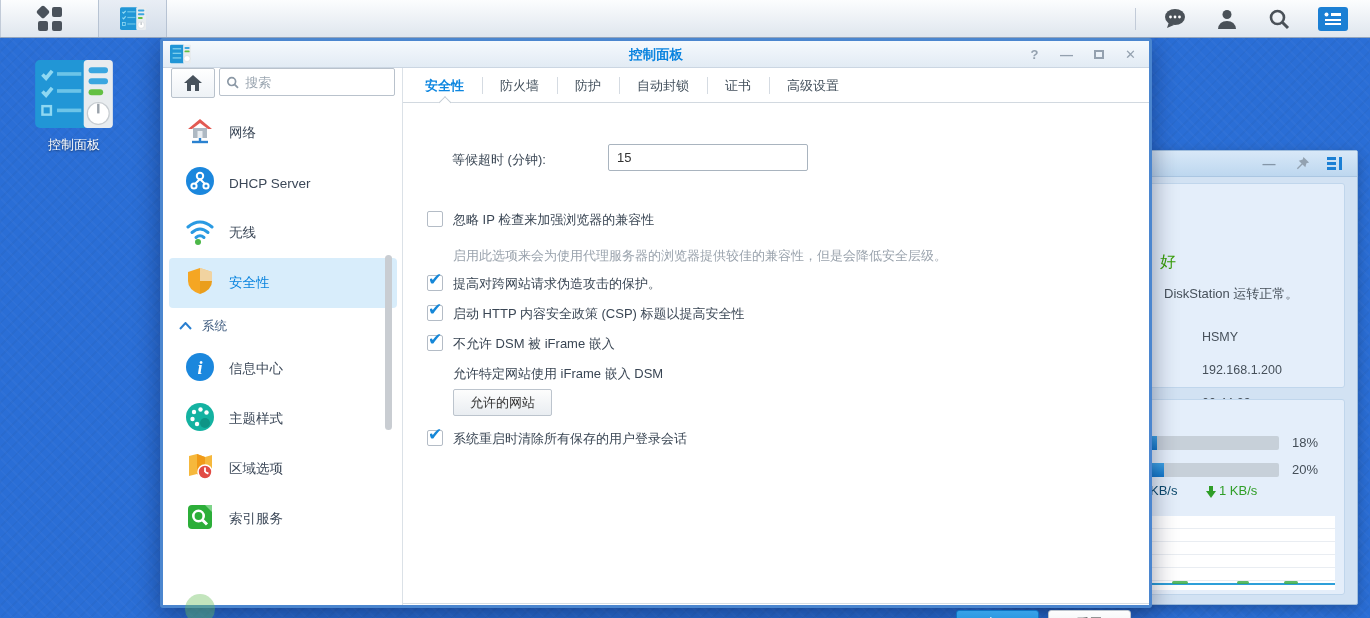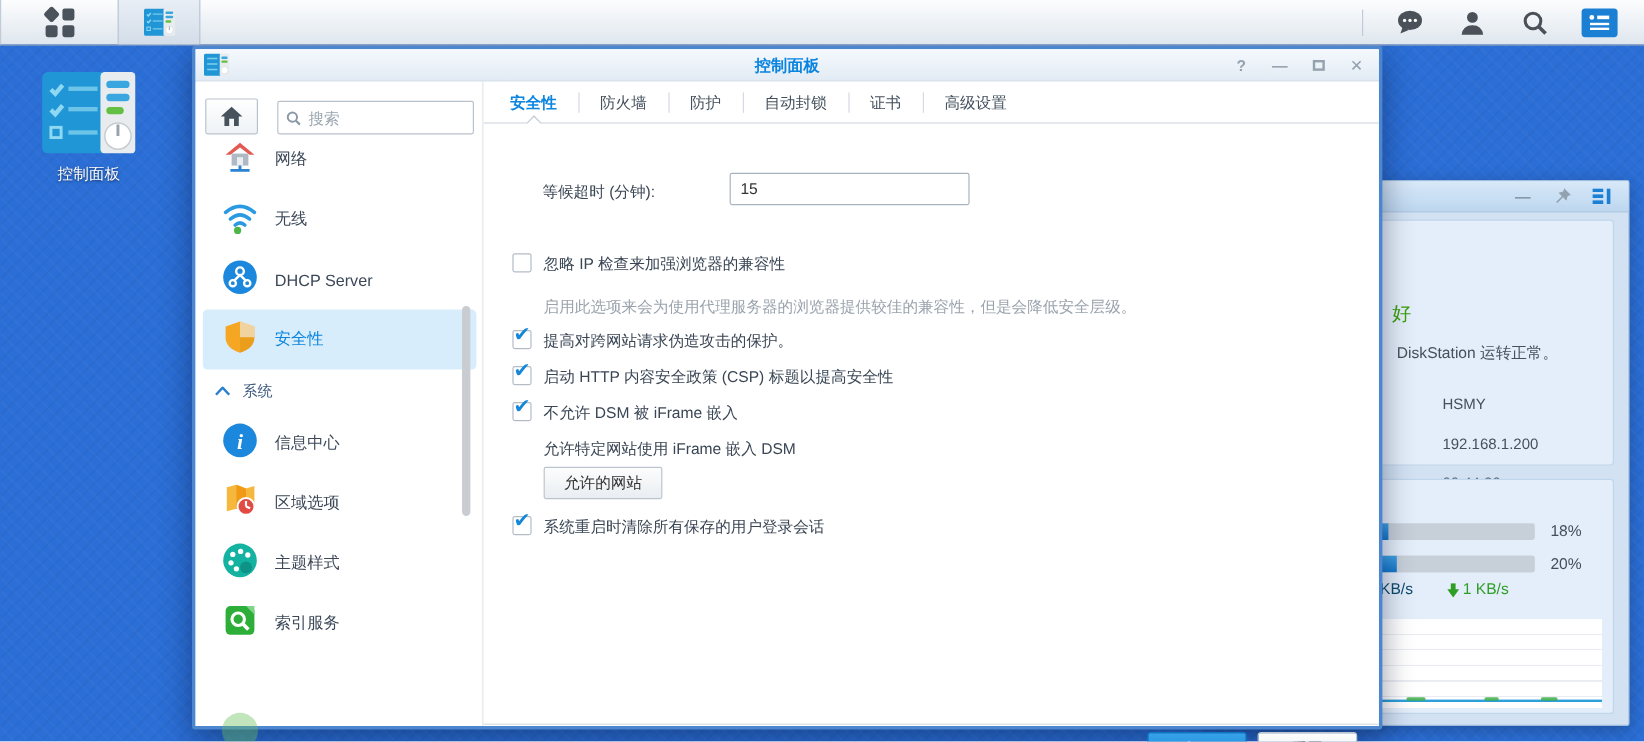--- a/index.html
+++ b/index.html
@@ -77,21 +77,21 @@
     text-align:center; color:#0b84df; font-weight:bold; font-size:13.5px; }
   .winctrls { position:absolute; right:10px; top:0; height:27px; display:flex; align-items:center; gap:15px; }
   .winctrls .wc { width:17px; height:17px; display:flex; align-items:center; justify-content:center;
     color:#94a1af; font-size:13px; font-weight:bold; cursor:pointer; }
   .wc-max i { display:block; width:10px; height:9px; border:2px solid #94a1af; }
 
   
   .sidebar { position:absolute; left:0; top:27px; bottom:0; width:240px; background:#ffffff;
     border-right:1px solid #dbe1e7; }
   .side-toolbar { position:absolute; left:0; top:0; width:240px; height:44px; display:flex;
-    align-items:flex-end; padding:0 8px; gap:16px; }
+    align-items:flex-start; padding:0 8px; gap:4px; }
   .home-btn { width:44px; height:30px; border:1px solid #b9c2cc; border-radius:2px;
     background:linear-gradient(#ffffff,#eef2f6); display:flex; align-items:center; justify-content:center; cursor:pointer; }
   .search-box { flex:1; height:28px; border:1px solid #b9c2cc; border-radius:2px; background:#fff;
     display:flex; align-items:center; padding:0 6px; gap:6px; }
   .search-box input { border:none; outline:none; width:100%; font-size:13px; color:#333;
     font-family:inherit; }
   .search-box input::placeholder { color:#9aa5b0; }
   .side-items { position:absolute; left:0; top:40px; width:240px; bottom:0; overflow:hidden; }
   .side-item { position:relative; height:50px; display:flex; align-items:center; gap:14px;
     padding:0 10px 0 16px; margin:0 6px; border-radius:4px; cursor:pointer; }
@@ -335,41 +335,41 @@
                 <rect x="12.5" y="15" width="5" height="7" fill="#e9eef2"></rect>
                 <line x1="15" y1="22" x2="15" y2="26" stroke="#2a82d0" stroke-width="2.4"></line>
                 <line x1="7" y1="26" x2="23" y2="26" stroke="#2a82d0" stroke-width="2.4"></line>
               </svg>
           </span>
           <span class="lbl">网络</span>
         </div>
         <div class="side-item">
           <span>
             <svg width="30" height="30" viewBox="0 0 30 30">
-                <path d="M3 11 q12-10 24 0" stroke="#2a9ae2" stroke-width="3" fill="none" stroke-linecap="round"></path>
-                <path d="M7 16.5 q8-7 16 0" stroke="#2a9ae2" stroke-width="3" fill="none" stroke-linecap="round"></path>
-                <path d="M11 21.5 q4-3.5 8 0" stroke="#2a9ae2" stroke-width="3" fill="none" stroke-linecap="round"></path>
-                <circle cx="13" cy="26" r="3" fill="#4cb748"></circle>
-              </svg>
-          </span>
-          <span class="lbl">无线</span>
-        </div>
-        <div class="side-item">
-          <span>
-            <svg width="30" height="30" viewBox="0 0 30 30">
                 <circle cx="15" cy="15" r="14" fill="#1b87dd"></circle>
                 <circle cx="15" cy="10" r="3.2" fill="none" stroke="#fff" stroke-width="2"></circle>
                 <circle cx="9" cy="20" r="2.6" fill="none" stroke="#fff" stroke-width="2"></circle>
                 <circle cx="21" cy="20" r="2.6" fill="none" stroke="#fff" stroke-width="2"></circle>
                 <line x1="15" y1="13" x2="10" y2="18" stroke="#fff" stroke-width="2"></line>
                 <line x1="15" y1="13" x2="20" y2="18" stroke="#fff" stroke-width="2"></line>
               </svg>
           </span>
           <span class="lbl">DHCP Server</span>
         </div>
+        <div class="side-item">
+          <span>
+            <svg width="30" height="30" viewBox="0 0 30 30">
+                <path d="M3 11 q12-10 24 0" stroke="#2a9ae2" stroke-width="3" fill="none" stroke-linecap="round"></path>
+                <path d="M7 16.5 q8-7 16 0" stroke="#2a9ae2" stroke-width="3" fill="none" stroke-linecap="round"></path>
+                <path d="M11 21.5 q4-3.5 8 0" stroke="#2a9ae2" stroke-width="3" fill="none" stroke-linecap="round"></path>
+                <circle cx="13" cy="26" r="3" fill="#4cb748"></circle>
+              </svg>
+          </span>
+          <span class="lbl">无线</span>
+        </div>
         <div class="side-item active">
           <span>
             <svg width="30" height="30" viewBox="0 0 30 30">
                 <path d="M15 2 L27 6 V15 q0 9 -12 13 q-12-4 -12-13 V6 Z" fill="#f5a623"></path>
                 <path d="M15 2 L27 6 V15 H15 Z" fill="#ffffff" opacity=".92"></path>
                 <path d="M15 2 L27 6 V15 q0 9 -12 13 Z" fill="#d88f12" opacity=".35"></path>
               </svg>
           </span>
           <span class="lbl">安全性</span>
         </div>
@@ -382,46 +382,46 @@
         </div>
 
         <div class="side-item">
           <span>
             <svg width="30" height="30" viewBox="0 0 30 30">
                 <circle cx="15" cy="15" r="14" fill="#1b87dd"></circle>
                 <text x="15" y="22" text-anchor="middle" font-size="18" font-style="italic" font-weight="bold" fill="#fff" font-family="Liberation Serif,serif">i</text>
               </svg>
           </span>
           <span class="lbl">信息中心</span>
-        </div>
-        <div class="side-item">
-          <span>
-            <svg width="30" height="30" viewBox="0 0 30 30">
-                <path d="M4 4 L12 2 L20 5 L27 3 V23 L20 25 L12 22 L4 24 Z" fill="#f6b83c"></path>
-                <path d="M12 2 L20 5 V25 L12 22 Z" fill="#f09a18"></path>
-                <circle cx="20" cy="20" r="7" fill="#e14b44" stroke="#fff" stroke-width="1.6"></circle>
-                <line x1="20" y1="20" x2="20" y2="15.5" stroke="#fff" stroke-width="1.8"></line>
-                <line x1="20" y1="20" x2="23.4" y2="21.6" stroke="#fff" stroke-width="1.8"></line>
-              </svg>
-          </span>
-          <span class="lbl">区域选项</span>
         </div>
         <div class="side-item">
           <span>
             <svg width="30" height="30" viewBox="0 0 30 30">
                 <circle cx="15" cy="15" r="14" fill="#14b2a1"></circle>
                 <circle cx="20" cy="21" r="5" fill="#0e9486"></circle>
                 <circle cx="9" cy="10" r="2.2" fill="#fff"></circle>
                 <circle cx="15.5" cy="7.5" r="2.2" fill="#fff"></circle>
                 <circle cx="21.5" cy="10.5" r="2.2" fill="#fff"></circle>
                 <circle cx="7.5" cy="17" r="2.2" fill="#fff"></circle>
                 <circle cx="12" cy="22" r="2.2" fill="#fff"></circle>
               </svg>
           </span>
           <span class="lbl">主题样式</span>
+        </div>
+        <div class="side-item">
+          <span>
+            <svg width="30" height="30" viewBox="0 0 30 30">
+                <path d="M4 4 L12 2 L20 5 L27 3 V23 L20 25 L12 22 L4 24 Z" fill="#f6b83c"></path>
+                <path d="M12 2 L20 5 V25 L12 22 Z" fill="#f09a18"></path>
+                <circle cx="20" cy="20" r="7" fill="#e14b44" stroke="#fff" stroke-width="1.6"></circle>
+                <line x1="20" y1="20" x2="20" y2="15.5" stroke="#fff" stroke-width="1.8"></line>
+                <line x1="20" y1="20" x2="23.4" y2="21.6" stroke="#fff" stroke-width="1.8"></line>
+              </svg>
+          </span>
+          <span class="lbl">区域选项</span>
         </div>
         <div class="side-item">
           <span>
             <svg width="30" height="30" viewBox="0 0 30 30">
                 <rect x="3" y="3" width="24" height="24" rx="4" fill="#2cae39"></rect>
                 <path d="M20 3 h7 v7 z" fill="#7ed489"></path>
                 <circle cx="13.5" cy="14" r="5.2" fill="none" stroke="#fff" stroke-width="2.6"></circle>
                 <line x1="17.5" y1="18" x2="22" y2="22.5" stroke="#fff" stroke-width="3"></line>
               </svg>
           </span>

